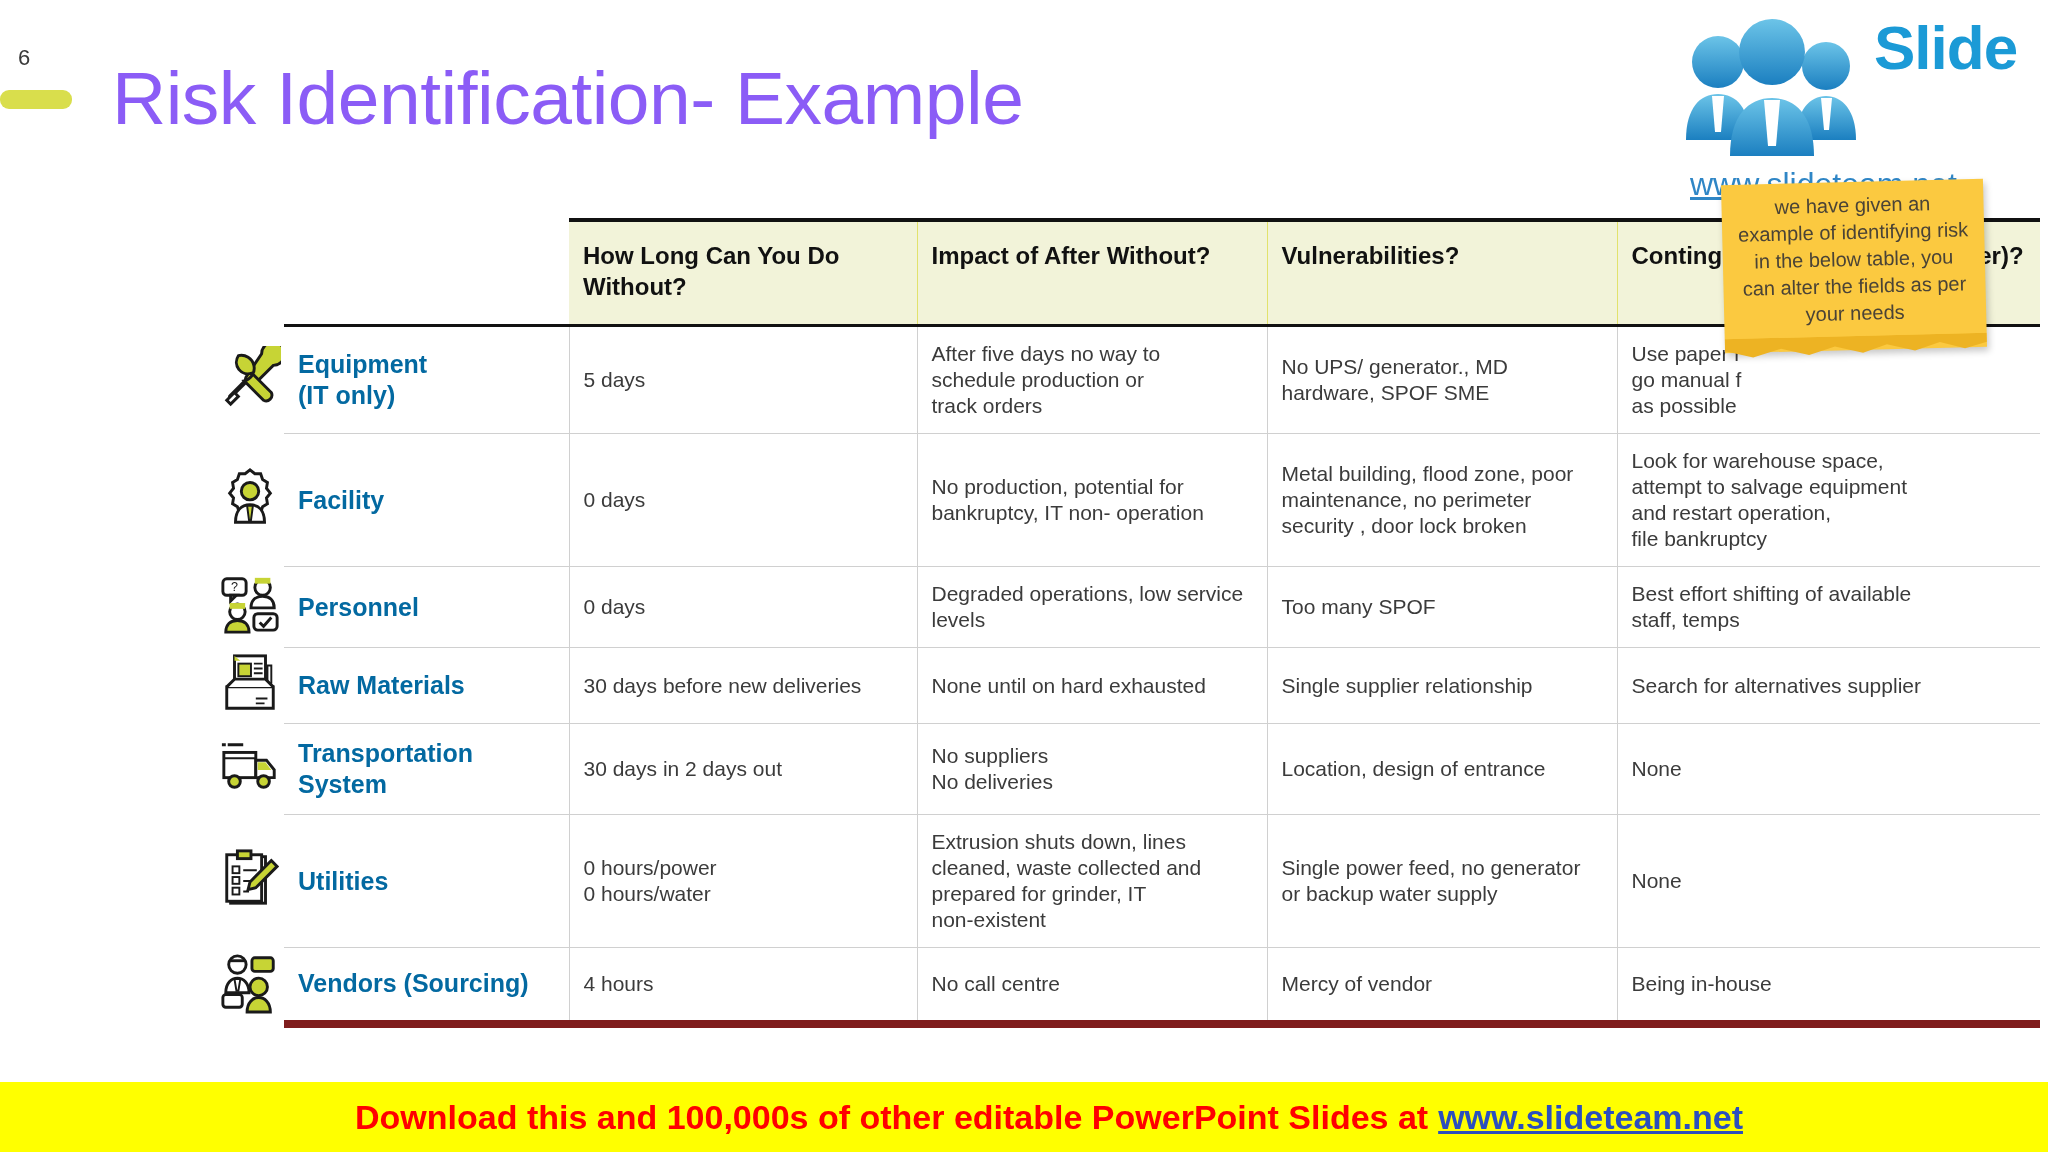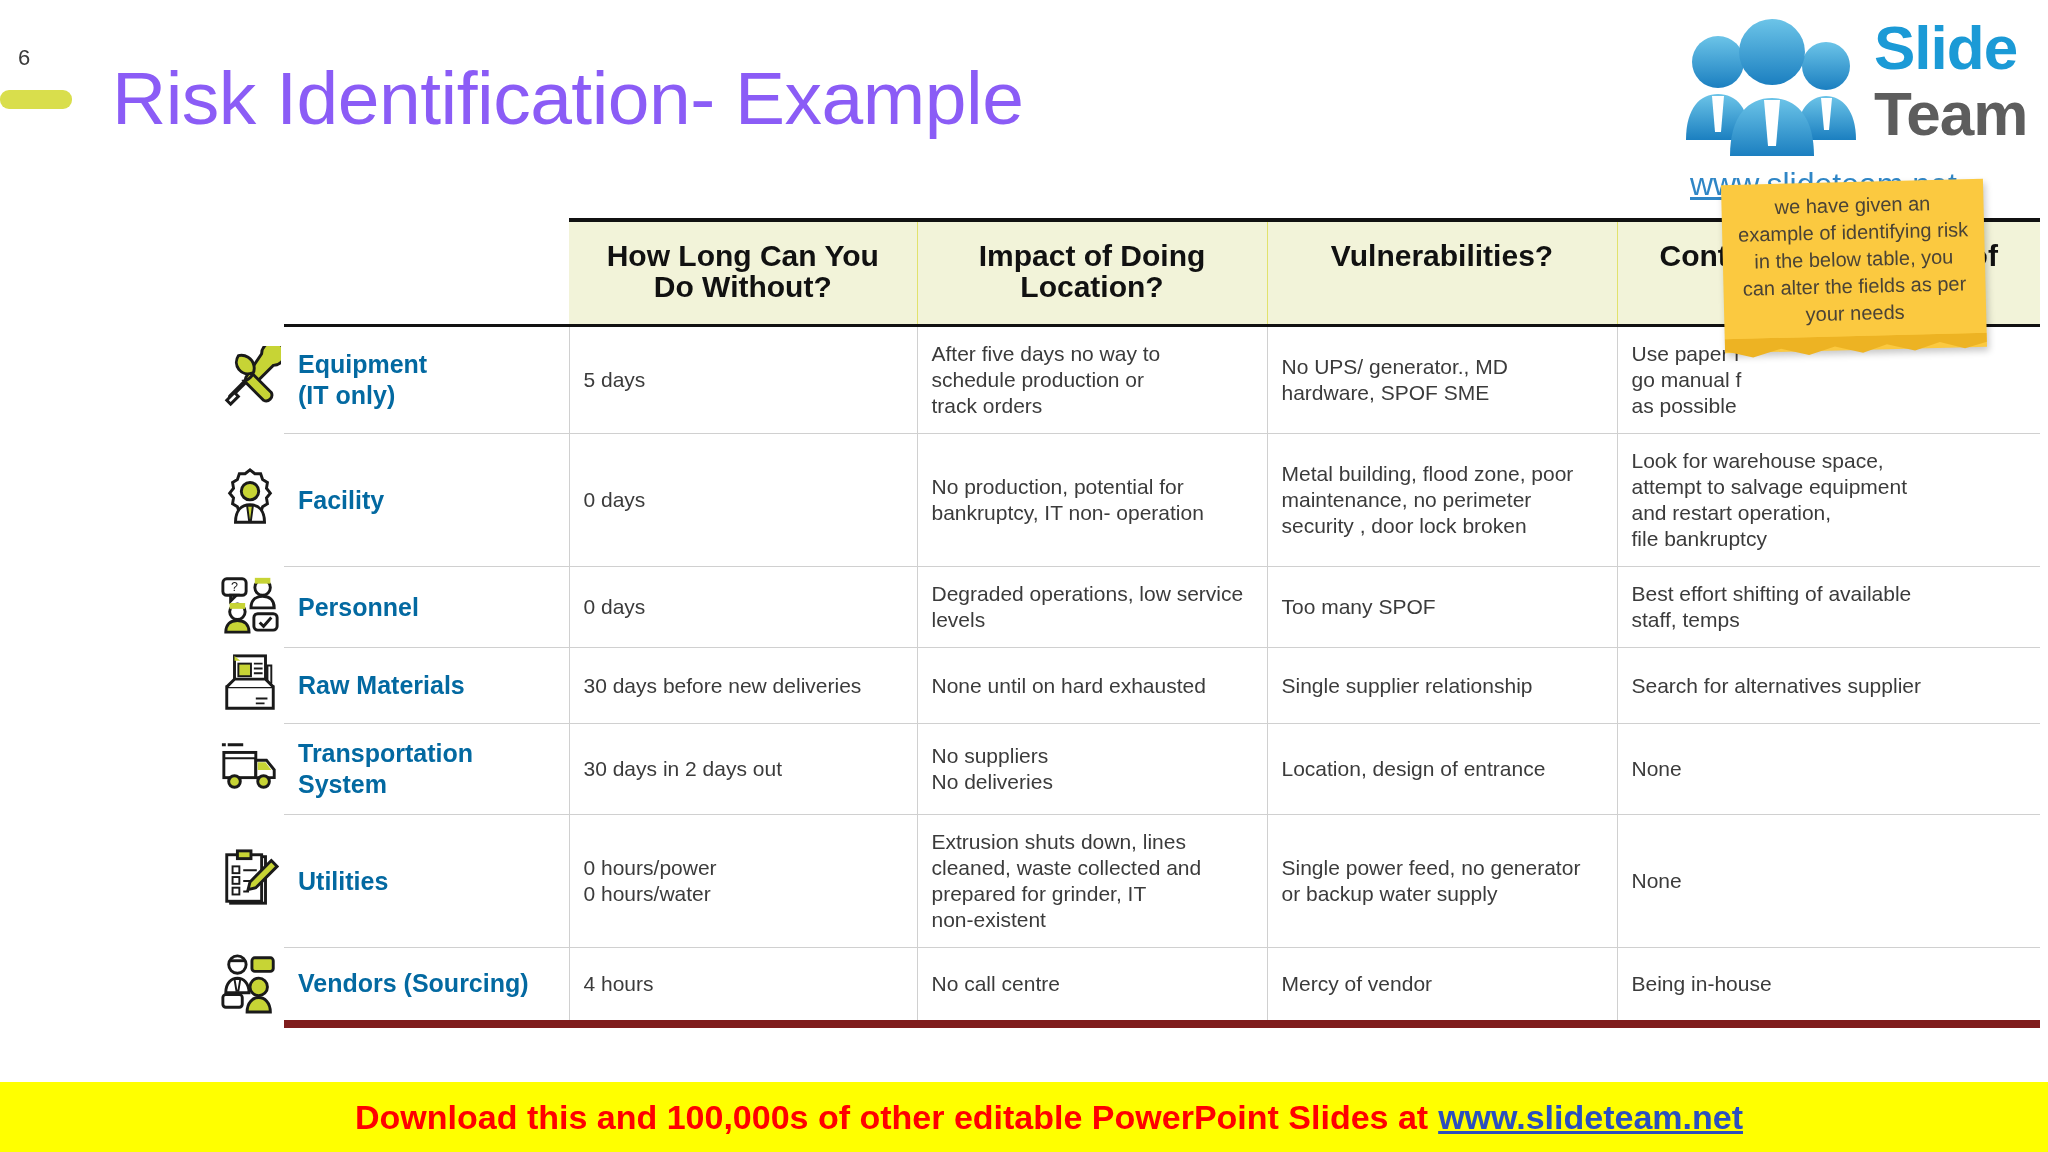--- a/index.html
+++ b/index.html
@@ -140,25 +140,25 @@
   .risk-table col.c-icon   { width: 72px; }
   .risk-table col.c-cat    { width: 285px; }
   .risk-table col.c-how    { width: 348px; }
   .risk-table col.c-impact { width: 350px; }
   .risk-table col.c-vuln   { width: 350px; }
   .risk-table col.c-cont   { width: 423px; }
 
   .risk-table thead th {
     background: #f2f3d9;
     padding: 18px 14px 22px 14px;
-    font-size: 30px;
+    font-size: 24px;
     line-height: 31px;
     font-weight: bold;
     color: #111111;
-    text-align: center;
+    text-align: left;
     vertical-align: top;
     border-left: 1px solid #e2e26c;
     border-top: 4px solid #111111;
     border-bottom: 3px solid #111111;
     font-family: "Liberation Sans", sans-serif;
   }
   .risk-table thead th.th-blank {
     background: #ffffff;
     border-left: none;
     border-top: none;
@@ -261,21 +261,20 @@
     <path d="M4 126 C4 94 18 80 36 80 C54 80 68 94 68 126 Z" fill="url(#bluegrad)"></path>
     <path d="M30 82 L42 82 L39 118 L33 118 Z" fill="#ffffff"></path>
     <circle cx="144" cy="52" r="24" fill="url(#bluegrad)"></circle>
     <path d="M114 126 C114 96 128 82 144 82 C160 82 174 96 174 126 Z" fill="url(#bluegrad)"></path>
     <path d="M139 84 L150 84 L147 116 L142 116 Z" fill="#ffffff"></path>
     <circle cx="90" cy="38" r="33" fill="url(#bluegrad)"></circle>
     <path d="M48 142 C48 102 66 84 90 84 C114 84 132 102 132 142 Z" fill="url(#bluegrad)"></path>
     <path d="M82 86 L98 86 L94 132 L86 132 Z" fill="#ffffff"></path>
   </svg>
   <div class="logo-text-slide">Slide</div>
-  <div class="logo-text-team">Team</div>
   <div class="logo-url">www.slideteam.net</div>
 </div>
 
 <div class="sticky-note">
   <div class="note-body">we have given an example of identifying risk in the below table, you can alter the fields as per your needs</div>
   <svg class="sticky-torn" viewBox="0 0 262 24" preserveAspectRatio="none">
     <path d="M0 0 L262 0 L262 9 L240 15 L215 8 L190 16 L162 9 L138 17 L110 10 L84 18 L56 11 L28 19 L0 12 Z" fill="#edb323"></path>
   </svg>
 </div>
 
@@ -286,21 +285,21 @@
       <col class="c-how">
       <col class="c-impact">
       <col class="c-vuln">
       <col class="c-cont">
   </colgroup>
   <thead>
     <tr>
       <th class="th-blank"></th>
       <th class="th-cat"></th>
       <th class="th-first-data">How Long Can You Do Without?</th>
-      <th>Impact of Doing Location?</th>
+      <th>Impact of After Without?</th>
       <th>Vulnerabilities?</th>
       <th>Contingency (in case of disaster)?</th>
     </tr>
   </thead>
   <tbody>
       <tr>
         <td class="td-icon"><span class="icon-wrap"><svg viewBox="0 0 64 64" width="62" height="62">
               <path d="M12 52 L40 24" stroke="#1a1a1a" stroke-width="5" fill="none" stroke-linecap="round"></path>
               <path d="M8 56 L16 48 L20 52 L12 60 Z" fill="#fff" stroke="#1a1a1a" stroke-width="3"></path>
               <path d="M38 22 L48 12" stroke="#1a1a1a" stroke-width="5" fill="none"></path>

